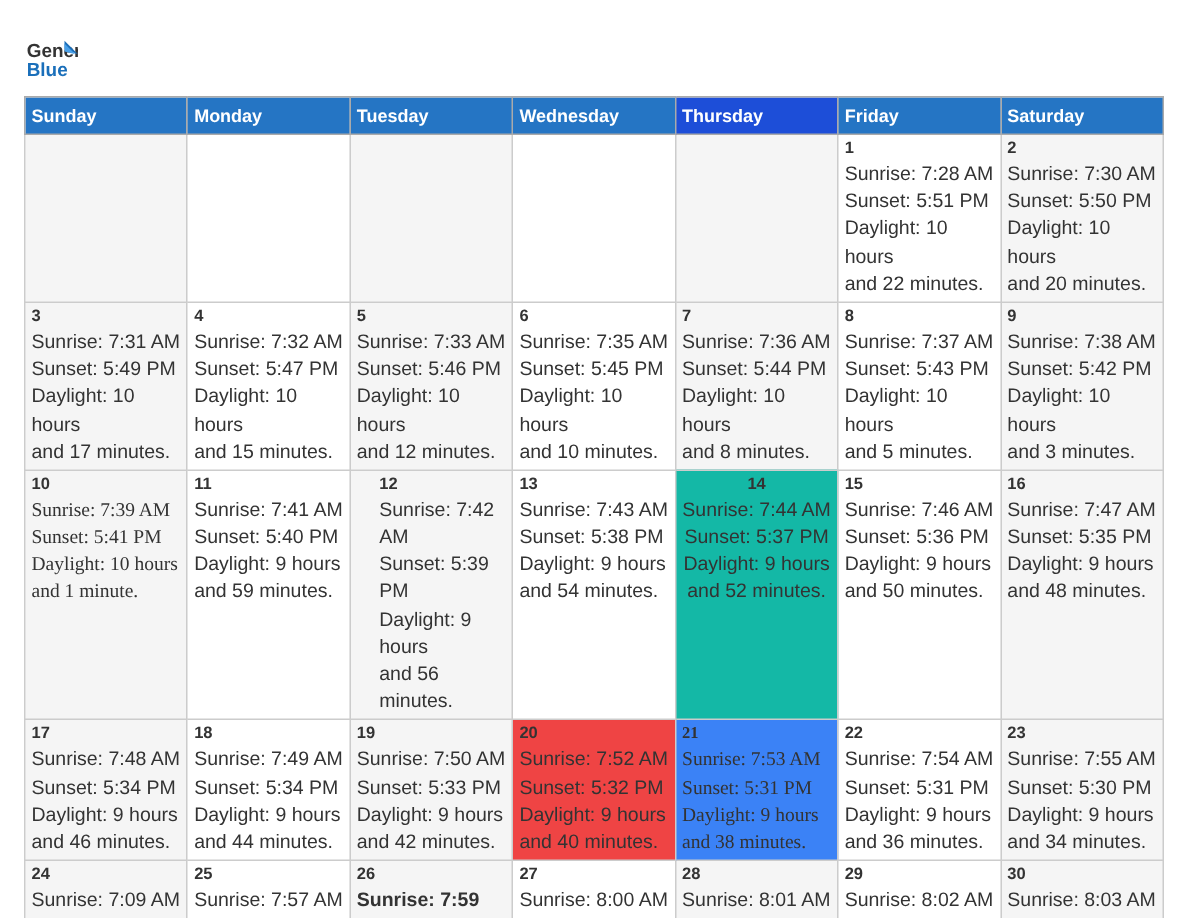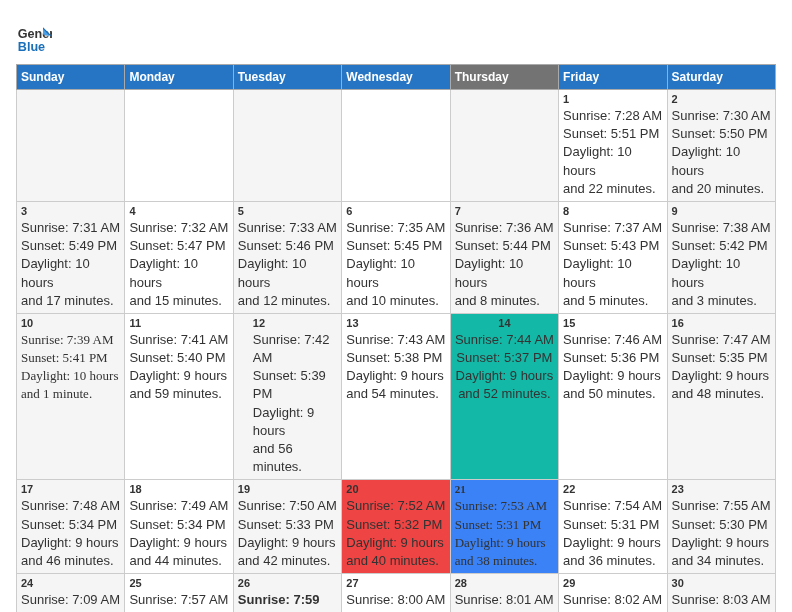--- a/index.html
+++ b/index.html
@@ -105,21 +105,21 @@
     </div>
   </div>
 
   <table class="calendar-table">
     <thead>
       <tr>
       <th style="background-color: rgb(37, 117, 196);">Sunday</th>
           <th style="background-color: rgb(37, 117, 196);">Monday</th>
           <th style="background-color: rgb(37, 117, 196);">Tuesday</th>
           <th style="background-color: rgb(37, 117, 196);">Wednesday</th>
-          <th style="background-color: #737373;">Thursday</th>
+          <th style="background-color: #1d4ed8;">Thursday</th>
           <th style="background-color: rgb(37, 117, 196);">Friday</th>
           <th style="background-color: rgb(37, 117, 196);">Saturday</th>
         </tr>
     </thead>
     <tbody id="calendar-body">
     <tr>
           <td class="empty-cell" style="background-color: rgb(245, 245, 245);"></td>
           <td class="empty-cell" style="background-color: rgb(255, 255, 255);"></td>
           <td class="empty-cell" style="background-color: rgb(245, 245, 245);"></td>
           <td class="empty-cell" style="background-color: rgb(255, 255, 255);"></td>

